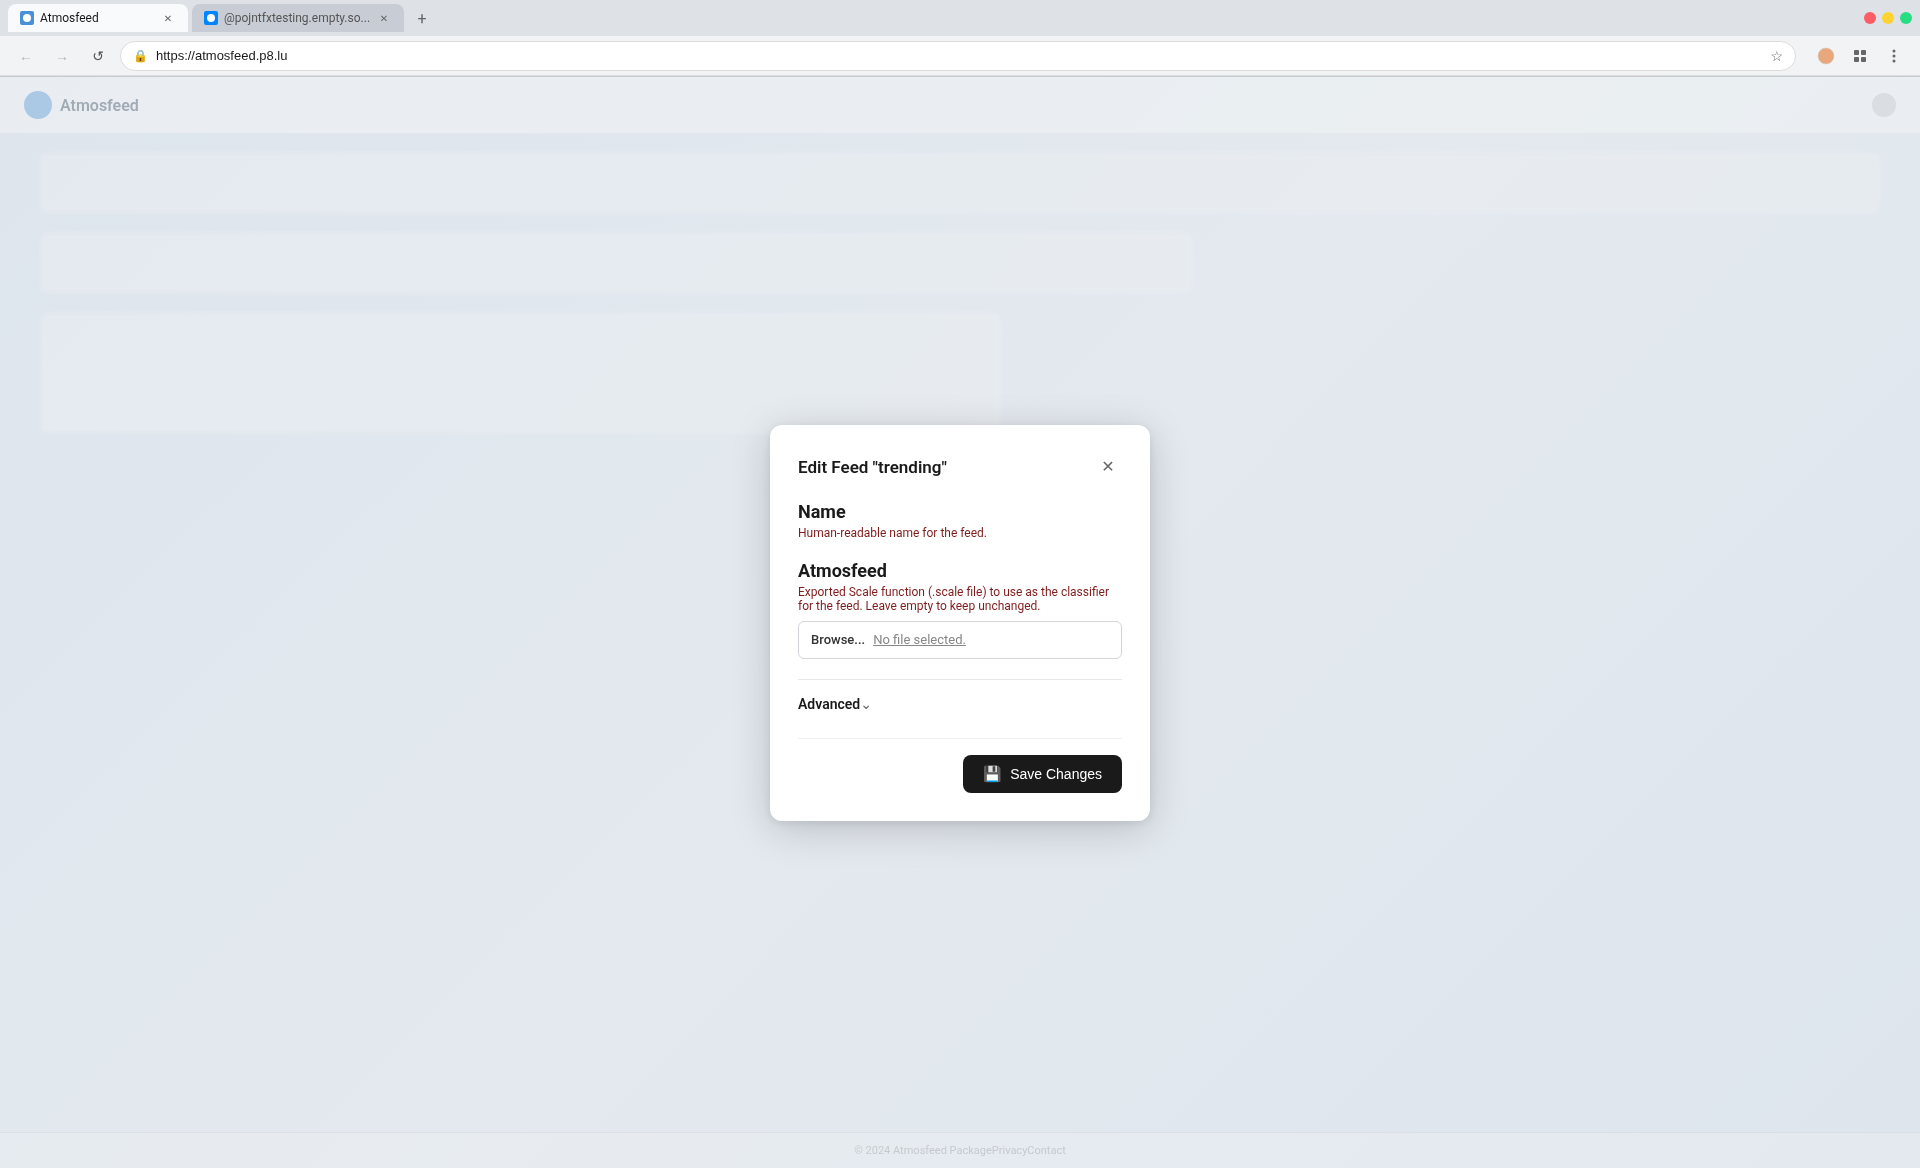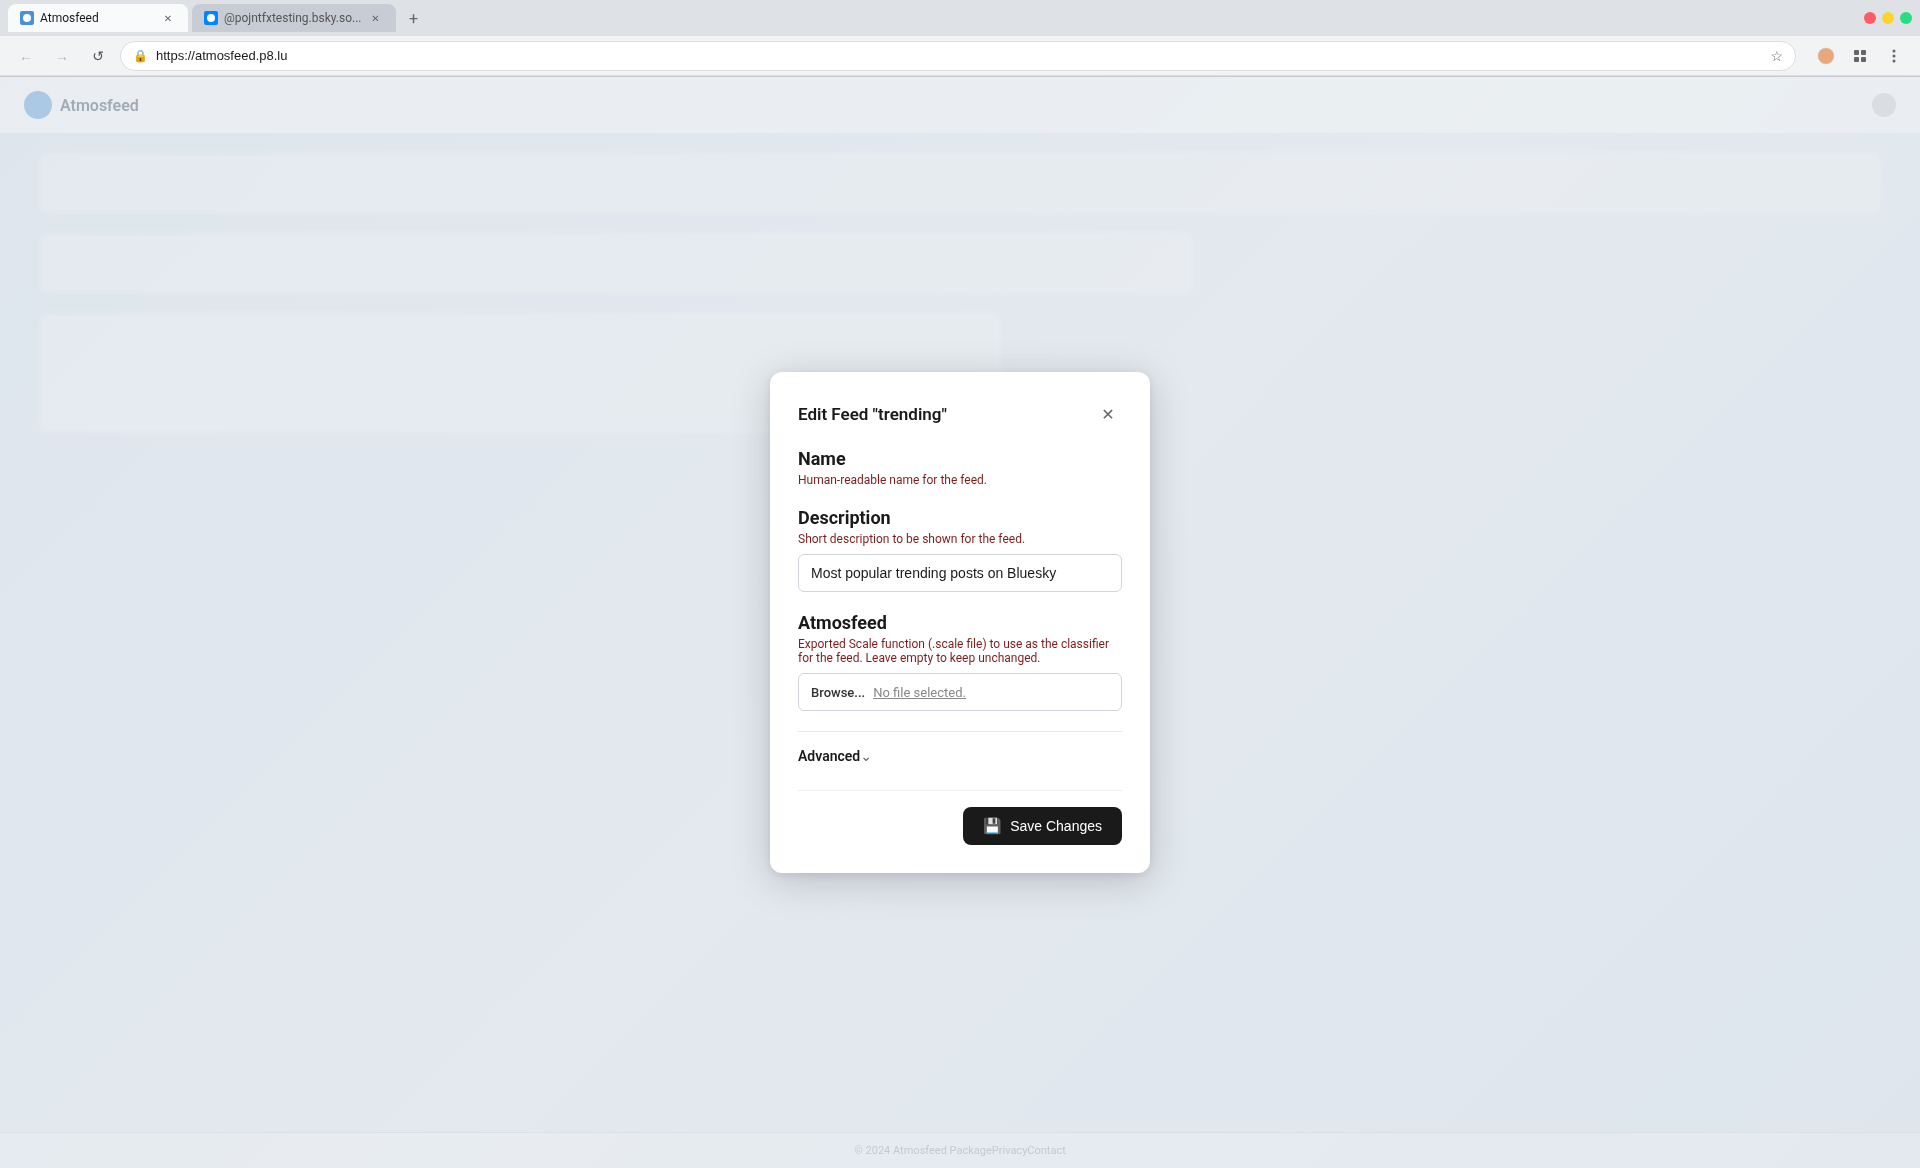--- a/index.html
+++ b/index.html
@@ -470,21 +470,21 @@
       <span class="tab-label">Atmosfeed</span>
       <span class="tab-close">✕</span>
     </div>
 
     <div class="browser-tab inactive">
       <div class="tab-favicon bluesky">
         <svg width="10" height="10" viewBox="0 0 10 10">
             <circle cx="5" cy="5" r="4" fill="white"></circle>
           </svg>
       </div>
-      <span class="tab-label">@pojntfxtesting.bsky.so...</span>
+      <span class="tab-label">@pojntfxtesting.empty.so...</span>
       <span class="tab-close">✕</span>
     </div>
 
     <div class="tab-new">+</div>
     <div class="tab-spacer"></div>
 
     <div style="display:flex;gap:6px;align-items:center;">
       <div style="width:12px;height:12px;border-radius:50%;background:#fc5c65;cursor:pointer;"></div>
       <div style="width:12px;height:12px;border-radius:50%;background:#fed330;cursor:pointer;"></div>
       <div style="width:12px;height:12px;border-radius:50%;background:#26de81;cursor:pointer;"></div>
@@ -554,25 +554,20 @@
       <div class="modal-header">
         <h2 class="modal-title">Edit Feed "trending"</h2>
         <div class="modal-close">✕</div>
       </div>
 
       <div class="form-group">
         <label class="form-label">Name</label>
         <p class="form-hint">Human-readable name for the feed.</p>
       </div>
 
-      <div class="form-group">
-        <label class="form-label">Description</label>
-        <p class="form-hint">Short description to be shown for the feed.</p>
-        <input class="form-input description-input" type="text" value="Most popular trending posts on Bluesky" style="">
-      </div>
 
       <div class="form-group">
         <label class="form-label">Atmosfeed</label>
         <p class="form-hint">Exported Scale function (.scale file) to use as the classifier for the feed. Leave empty to keep unchanged.</p>
         <div class="file-input-btn">
           <span class="file-input-browse">Browse...</span>
           <span class="file-input-name">No file selected.</span>
         </div>
       </div>
 

